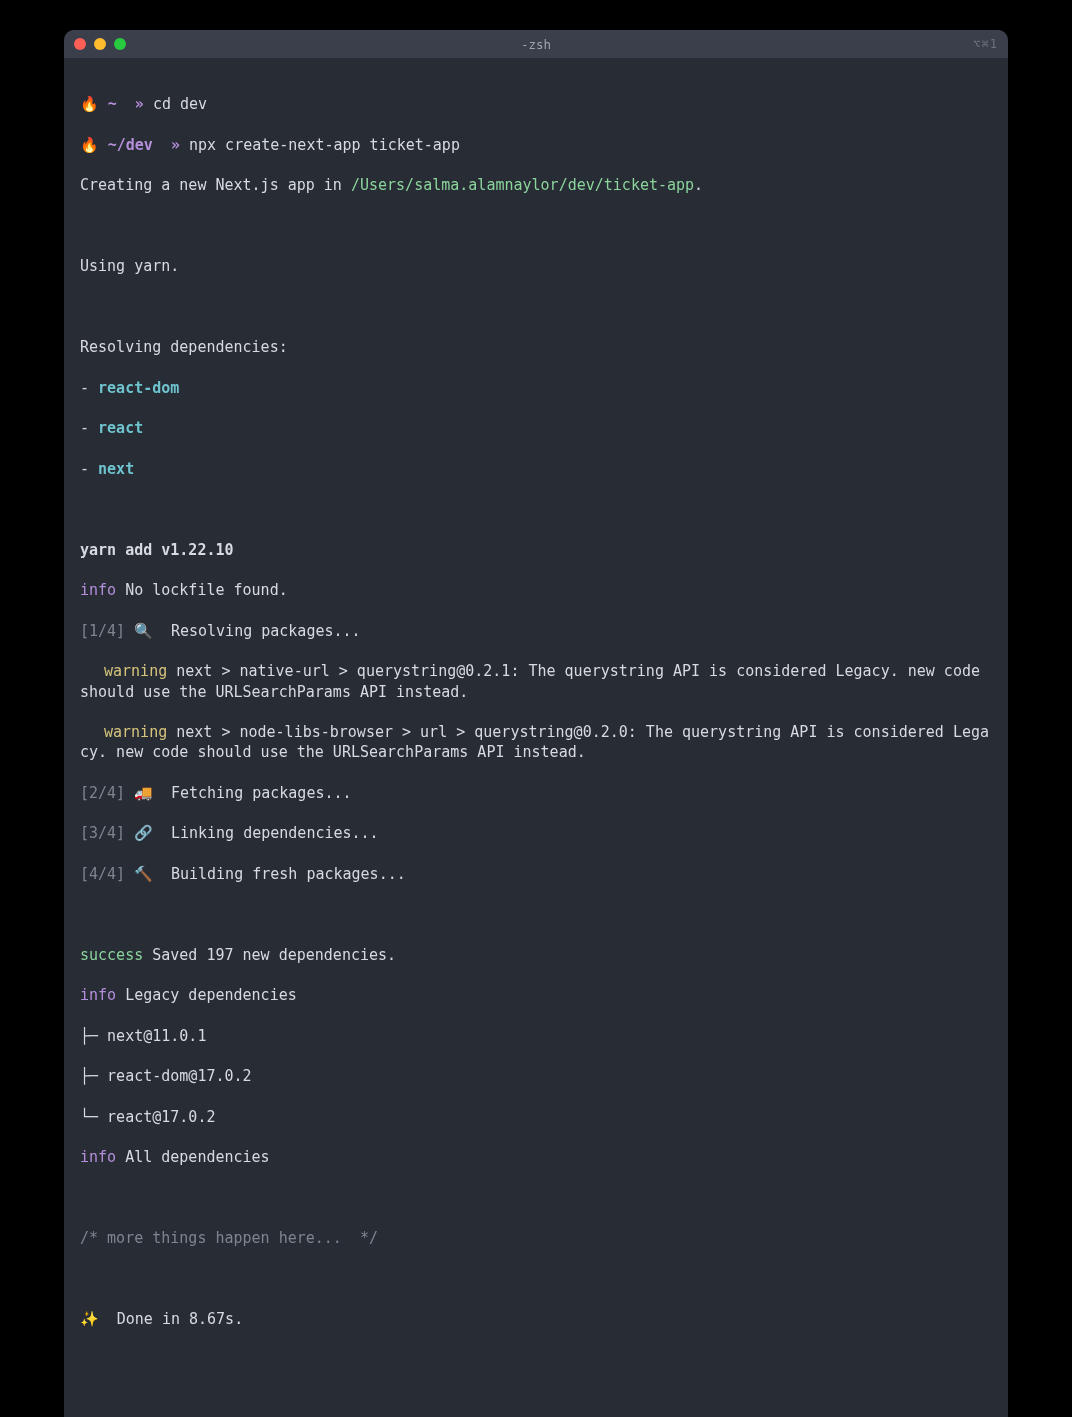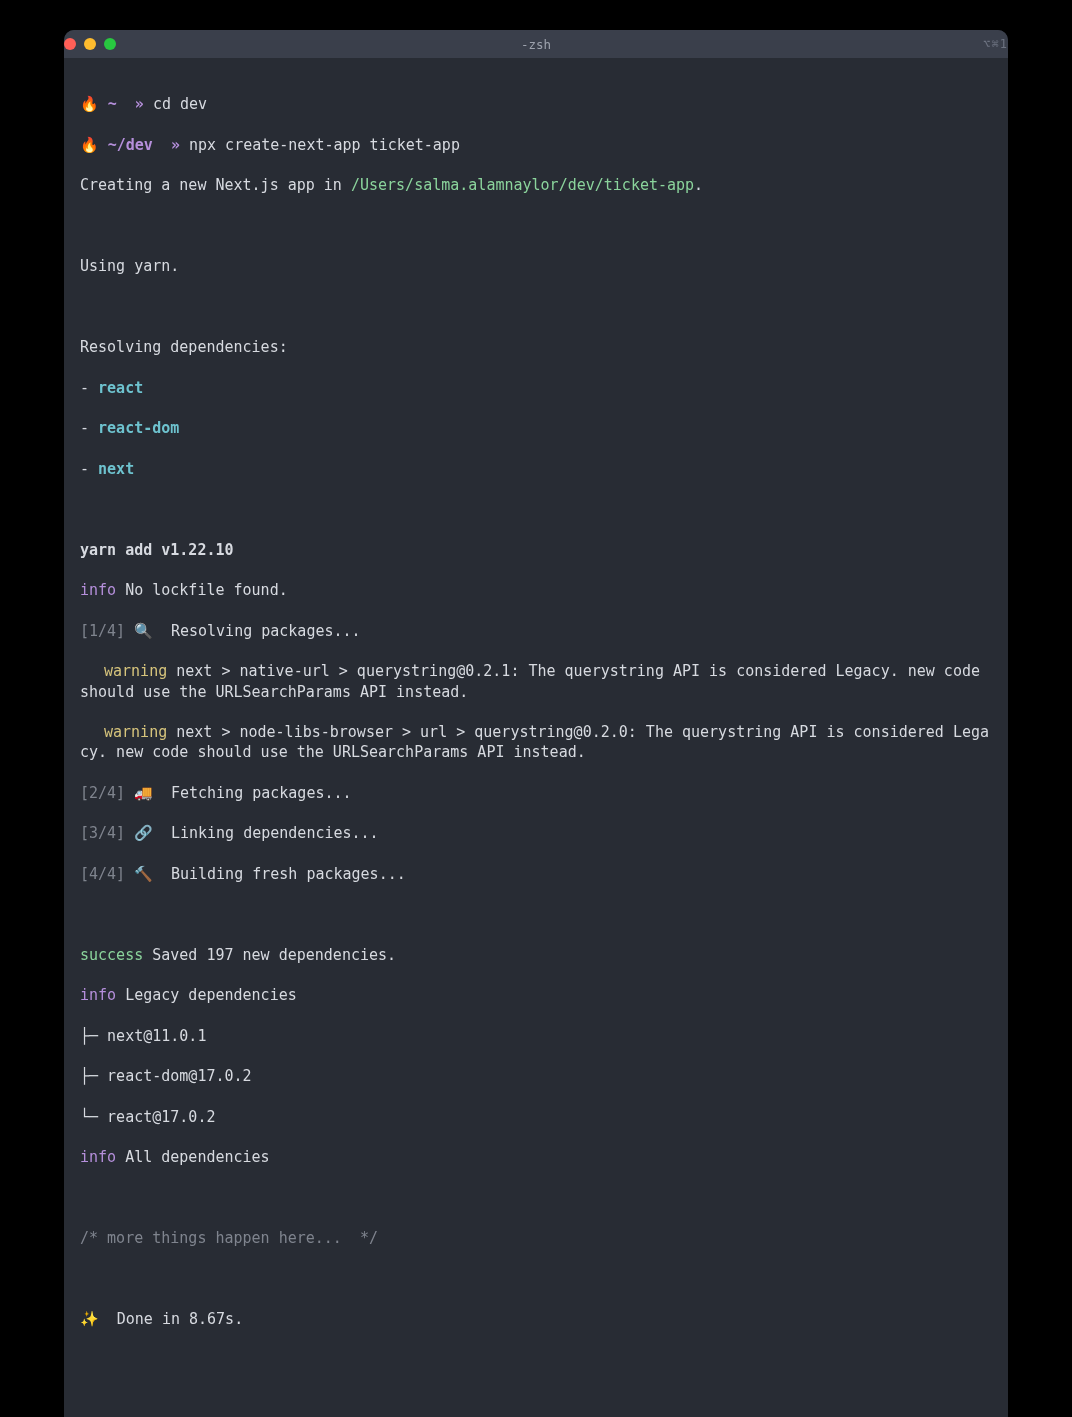--- a/index.html
+++ b/index.html
@@ -16,21 +16,21 @@
       background: #282c34;
       border-radius: 10px;
       overflow: hidden;
       box-shadow: 0 20px 60px rgba(0,0,0,0.6);
     }
     .titlebar {
       height: 28px;
       background: #3a3f4b;
       display: flex;
       align-items: center;
-      padding: 0 0;
+      padding: 0 10px;
       position: relative;
     }
     .traffic-lights { display: flex; gap: 8px; }
     .traffic-light { width: 12px; height: 12px; border-radius: 50%; }
     .tl-close { background: #ff5f57; }
     .tl-min { background: #febc2e; }
     .tl-max { background: #28c840; }
     .titlebar-title {
       position: absolute;
       left: 50%;
@@ -79,22 +79,22 @@
   </div>
 
   <div class="terminal-body">
 <span class="line"><span class="emoji">🔥</span> <span class="c-path">~</span>  <span class="c-arrows">»</span> <span class="c-white">cd dev</span></span>
 <span class="line"><span class="emoji">🔥</span> <span class="c-path">~/dev</span>  <span class="c-arrows">»</span> <span class="c-white">npx create-next-app ticket-app</span></span>
 <span class="line"><span>Creating a new Next.js app in </span><span class="c-green">/Users/salma.alamnaylor/dev/ticket-app</span><span>.</span></span>
 <span class="line">&nbsp;</span>
 <span class="line">Using yarn.</span>
 <span class="line">&nbsp;</span>
 <span class="line">Resolving dependencies:</span>
+<span class="line"><span>- </span><span class="c-cyan">react-dom</span></span>
 <span class="line"><span>- </span><span class="c-cyan">react</span></span>
-<span class="line"><span>- </span><span class="c-cyan">react-dom</span></span>
 <span class="line"><span>- </span><span class="c-cyan">next</span></span>
 <span class="line">&nbsp;</span>
 <span class="line c-bold">yarn add v1.22.10</span>
 <span class="line"><span class="c-purple">info</span><span> No lockfile found.</span></span>
 <span class="line"><span class="c-gray">[1/4]</span> <span class="emoji">🔍</span><span>  Resolving packages...</span></span>
 <span class="line"><span class="c-yellow">warning</span><span> next &gt; native-url &gt; querystring@0.2.1: The querystring API is considered Legacy. new code should use the URLSearchParams API instead.</span></span>
 <span class="line"><span class="c-yellow">warning</span><span> next &gt; node-libs-browser &gt; url &gt; querystring@0.2.0: The querystring API is considered Legacy. new code should use the URLSearchParams API instead.</span></span>
 <span class="line"><span class="c-gray">[2/4]</span> <span class="emoji">🚚</span><span>  Fetching packages...</span></span>
 <span class="line"><span class="c-gray">[3/4]</span> <span class="emoji">🔗</span><span>  Linking dependencies...</span></span>
 <span class="line"><span class="c-gray">[4/4]</span> <span class="emoji">🔨</span><span>  Building fresh packages...</span></span>

